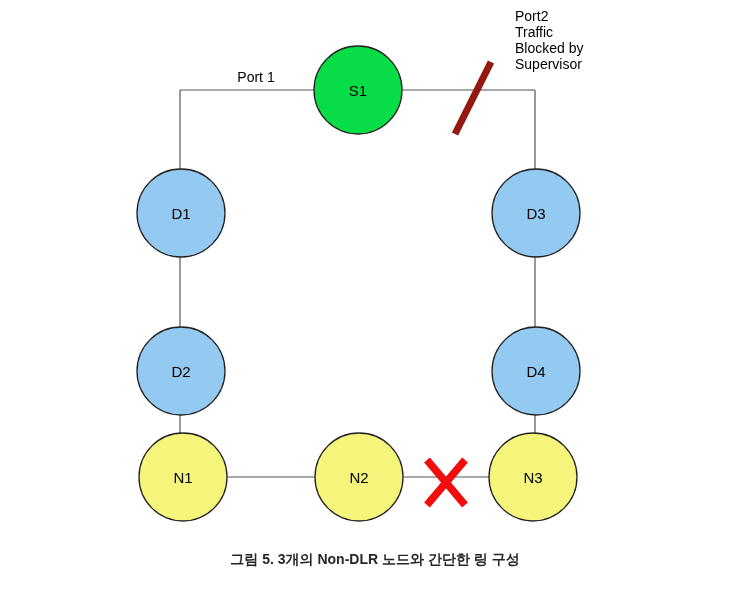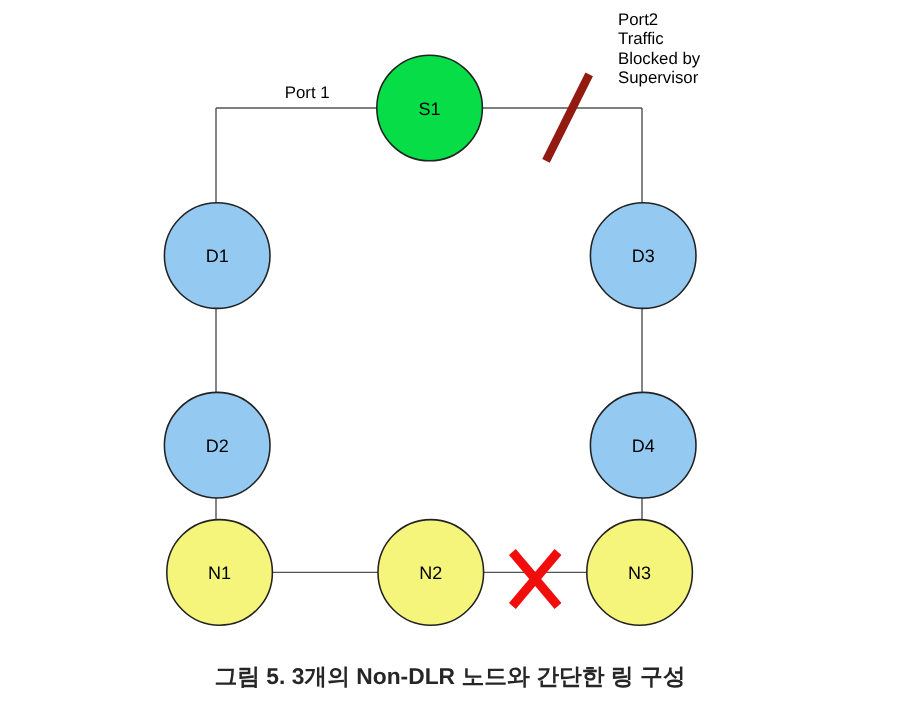--- a/index.html
+++ b/index.html
@@ -44,21 +44,21 @@
     stroke-width: 7.5;
     stroke-linecap: butt;
   }
   .caption {
     position: absolute;
     left: 0;
     top: 551px;
     width: 100%;
     text-align: center;
     font-family: "Liberation Sans", sans-serif;
-    font-size: 19px;
+    font-size: 14px;
     font-weight: 700;
     color: #262626;
   }
 </style>
 </head>
 <body>
 
 <div class="stage">
   <svg width="750" height="592" viewBox="0 0 750 592">
 

